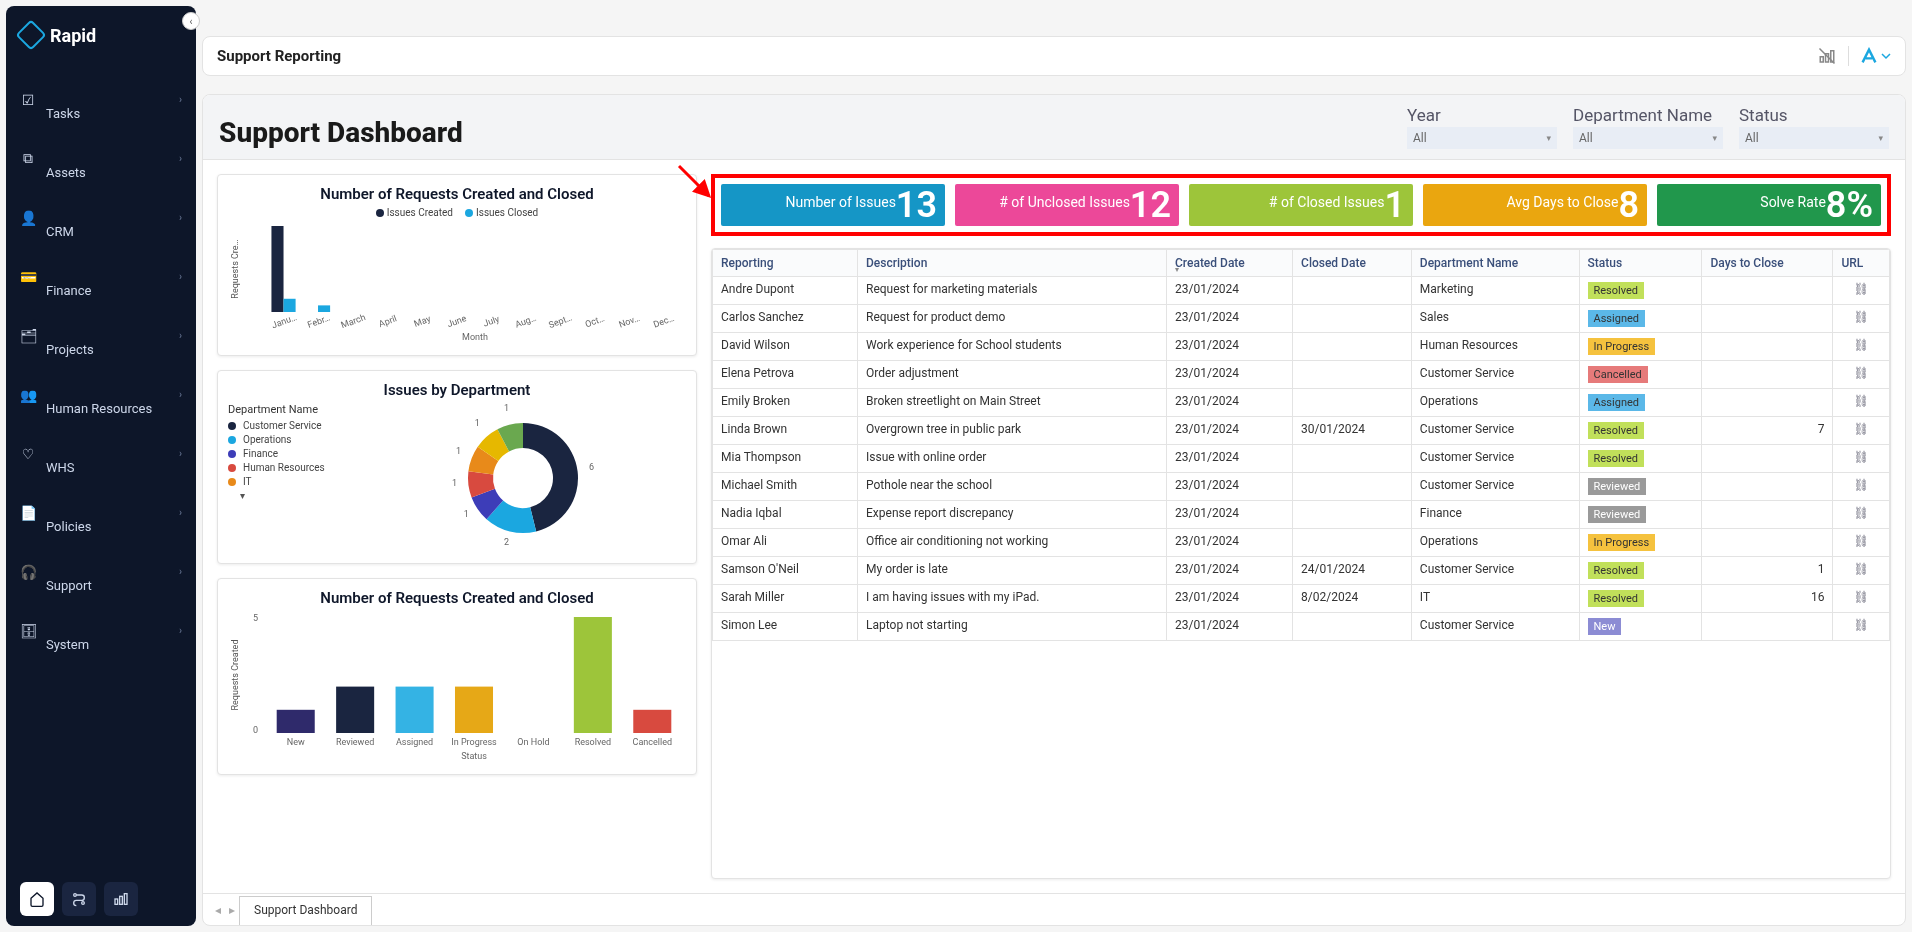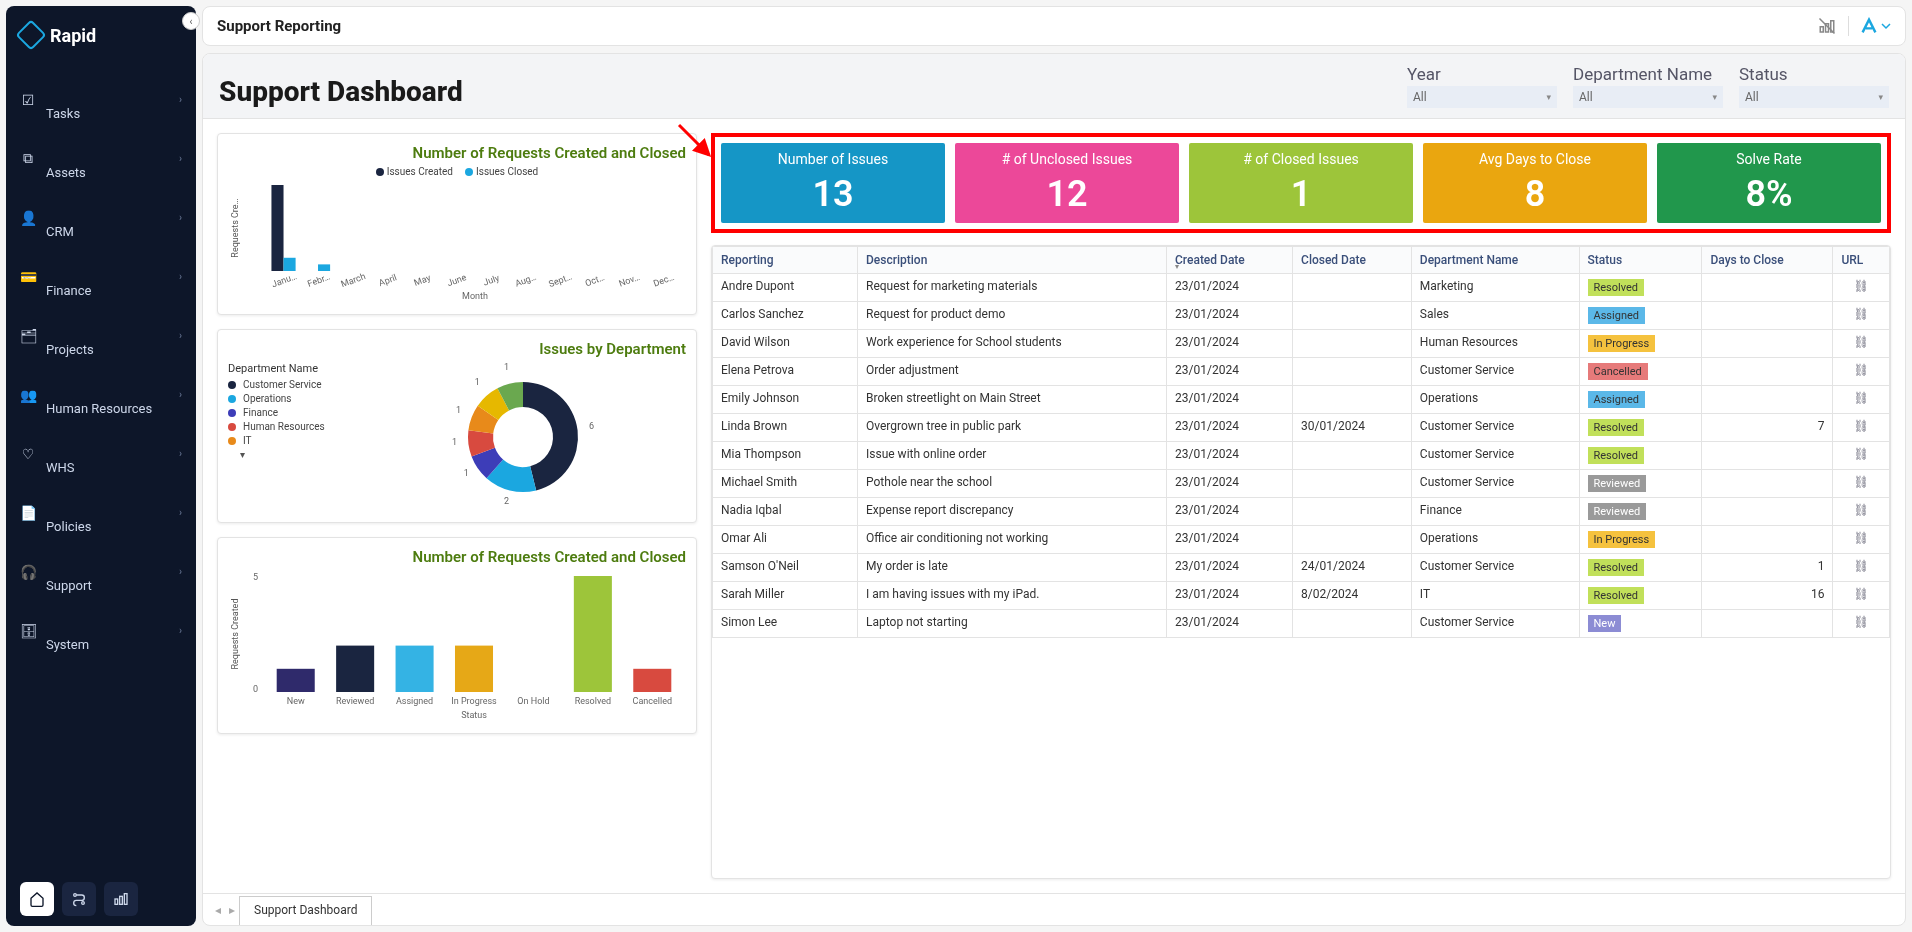--- a/index.html
+++ b/index.html
@@ -16,21 +16,21 @@
 .nav { flex: 1; padding: 4px 0; }
 .nav-item { display: flex; align-items: center; padding: 8px 14px; gap: 10px; cursor: pointer; color: #cdd7ea; font-size: 13px; }
 .nav-icon { width: 16px; text-align: center; font-size: 14px; }
 .nav-label { flex: 1; margin-top: 28px; }
 .nav-chev { font-size: 10px; color: #6b7a99; }
 .sidebar-bottom { display: flex; gap: 8px; padding: 10px 14px; }
 .sb-btn { width: 34px; height: 34px; border-radius: 6px; display: flex; align-items: center; justify-content: center; font-size: 16px; cursor: pointer; background: #1a2540; color: #cdd7ea; }
 .sb-btn.home { background: #fff; color: #0d1629; }
 
 
-.main { flex: 1; display: flex; flex-direction: column; gap: 7px; }
+.main { flex: 1; display: flex; flex-direction: column; gap: 18px; margin-top: 30px; }
 .topbar { background: #fff; border-radius: 8px; border: 1px solid #e3e3e3; padding: 8px 14px; display: flex; align-items: center; }
 .topbar-title { font-size: 15px; font-weight: 700; color: #222; }
 .topbar-right { margin-left: auto; display: flex; align-items: center; gap: 10px; }
 .topbar-icon { width: 22px; height: 22px; display: flex; align-items: center; justify-content: center; color: #888; }
 .topbar-sep { width: 1px; height: 20px; background: #ddd; }
 .topbar-a { color: #1ba7e0; font-weight: 700; font-size: 18px; display: flex; align-items: center; gap: 2px; }
 .topbar-a svg { margin-left: 2px; }
 
 .content { flex: 1; background: #fff; border-radius: 8px; border: 1px solid #e3e3e3; display: flex; flex-direction: column; overflow: hidden; }
 
@@ -39,28 +39,28 @@
 .filter { display: flex; flex-direction: column; gap: 2px; }
 .filter-label { font-size: 17px; color: #556; }
 .filter-select { width: 150px; background: #e8edf5; border: none; padding: 4px 6px; font-size: 12px; color: #666; display: flex; justify-content: space-between; align-items: center; cursor: pointer; }
 .filter-chev { font-size: 9px; color: #888; }
 
 .dashboard { flex: 1; display: flex; gap: 14px; padding: 14px; overflow: hidden; }
 .left-col { width: 480px; display: flex; flex-direction: column; gap: 14px; }
 .right-col { flex: 1; display: flex; flex-direction: column; gap: 12px; position: relative; }
 
 .card { background: #fff; border: 1px solid #e3e3e3; border-radius: 4px; padding: 10px; box-shadow: 0 1px 3px rgba(0,0,0,0.08); }
-.chart-title { text-align: right; font-size: 15px; font-weight: 600; color: #4d7c0f; margin-bottom: 4px; }
+.chart-title { text-align: center; font-size: 15px; font-weight: 600; color: #0f172a; margin-bottom: 4px; }
 
 
 .red-arrow { position: absolute; top: -12px; left: -36px; width: 40px; height: 40px; pointer-events: none; }
 
 
 .kpi-row { display: flex; gap: 10px; border: 4px solid #f00; padding: 6px; }
-.kpi { flex: 1; color: #fff; display: flex; flex-direction: column; align-items: center; justify-content: center; padding: 8px 8px; border-radius: 2px; }
+.kpi { flex: 1; color: #fff; display: flex; flex-direction: row; align-items: center; justify-content: flex-end; padding: 0 8px; border-radius: 2px; }
 .kpi-label { font-size: 14px; margin-bottom: 6px; text-align: center; }
 .kpi-value { font-size: 36px; font-weight: 600; }
 .kpi.blue { background: #1596c6; }
 .kpi.red { background: #ec4899; }
 .kpi.lime { background: #9dc53a; }
 .kpi.amber { background: #eaa60f; }
 .kpi.green { background: #21974c; }
 
 
 .table-card { flex: 1; overflow: auto; padding: 0; }
@@ -438,21 +438,21 @@
                     <td>Elena Petrova</td>
                     <td>Order adjustment</td>
                     <td>23/01/2024</td>
                     <td></td>
                     <td>Customer Service</td>
                     <td><span class="status-cell st-cancelled">Cancelled</span></td>
                     <td style="text-align:right"></td>
                     <td style="text-align:center"><span class="link-icon">⛓</span></td>
                   </tr>
                   <tr>
-                    <td>Emily Johnson</td>
+                    <td>Emily Broken</td>
                     <td>Broken streetlight on Main Street</td>
                     <td>23/01/2024</td>
                     <td></td>
                     <td>Operations</td>
                     <td><span class="status-cell st-assigned">Assigned</span></td>
                     <td style="text-align:right"></td>
                     <td style="text-align:center"><span class="link-icon">⛓</span></td>
                   </tr>
                   <tr>
                     <td>Linda Brown</td>

